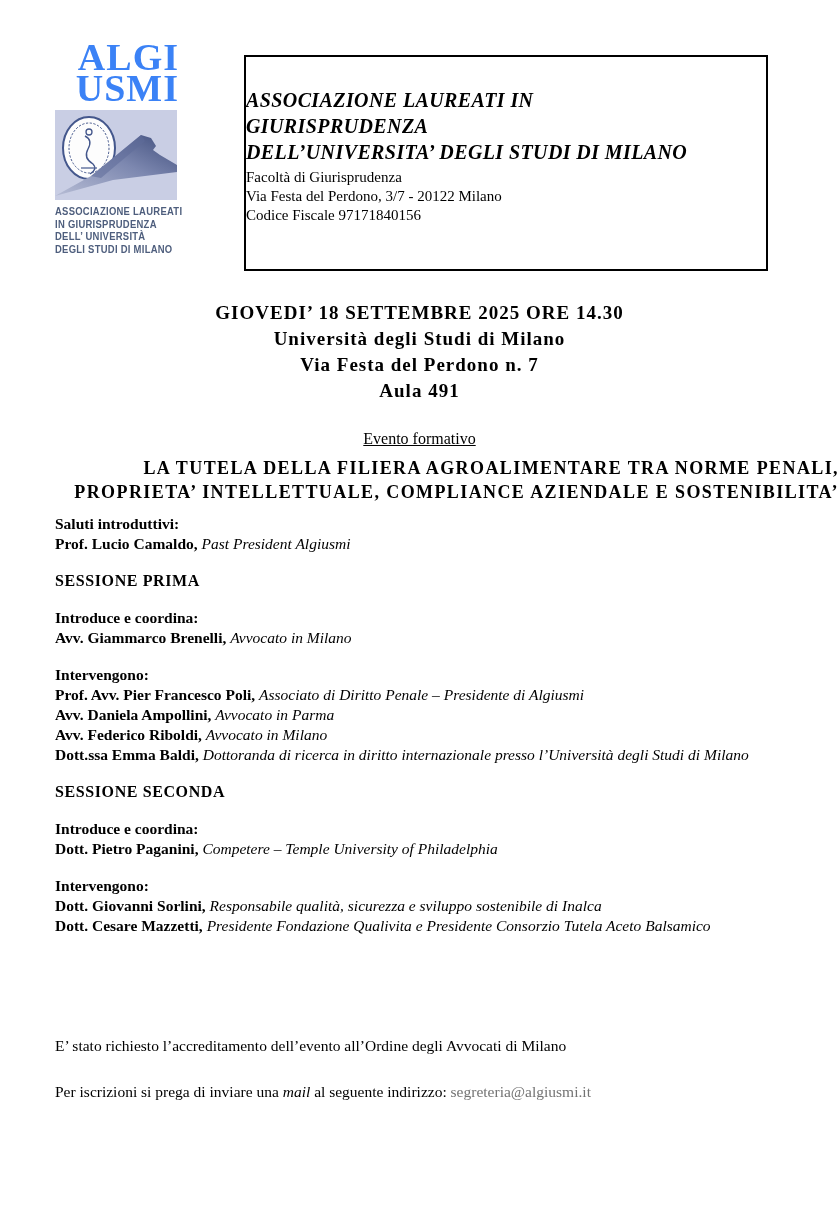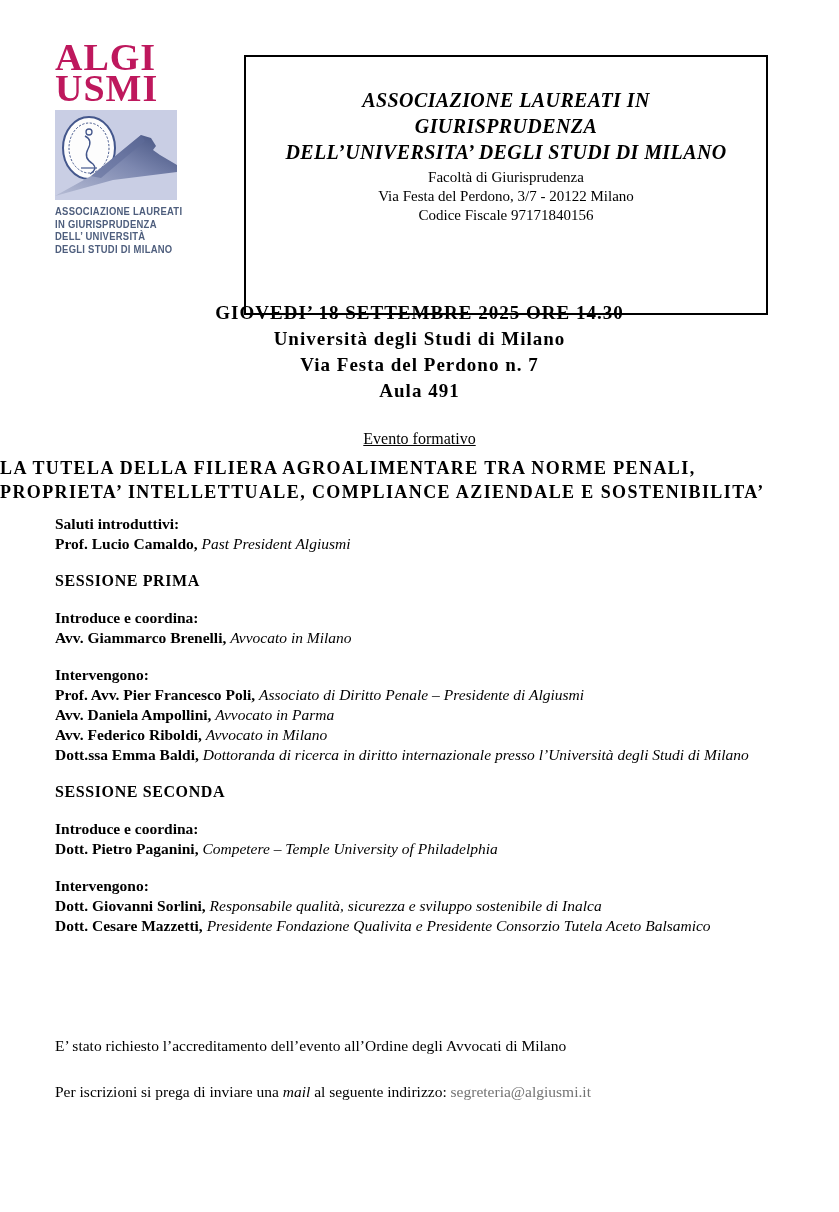--- a/index.html
+++ b/index.html
@@ -11,45 +11,46 @@
     height: 1212px;
     background: #ffffff;
     overflow: hidden;
   }
 
   
   .logo { position: absolute; left: 55px; top: 42px; width: 124px; }
   .logo-acronym {
     font-family: "Liberation Serif", serif;
     font-weight: bold;
-    color: #be185d;
+    color: #3b82f6;
     font-size: 38px;
     line-height: 31px;
     letter-spacing: 1px;
+    text-align: right;
   }
   .logo-square { margin-top: 6px; width: 122px; height: 90px; display: block; }
   .logo-caption {
     margin-top: 5px;
     font-family: "Liberation Sans", sans-serif;
     font-weight: bold;
     font-size: 10.5px;
     line-height: 12.5px;
     letter-spacing: 0.3px;
     color: #4e5e7d;
     white-space: nowrap;
     transform: scaleX(0.9);
     transform-origin: 0 0;
   }
 
   .header-box {
     position: absolute;
     left: 244px; top: 55px;
-    width: 524px; height: 260px;
+    width: 524px; height: 216px;
     border: 2px solid #000000;
-    text-align: center;
+    text-align: left;
     padding-top: 30px;
   }
   .box-title {
     font-weight: bold;
     font-style: italic;
     font-size: 20px;
     line-height: 26px;
     letter-spacing: 0.4px;
   }
   .box-sub { margin-top: 3px; font-size: 15px; line-height: 19px; }
@@ -62,21 +63,21 @@
     letter-spacing: 1px;
   }
   .evento-label {
     position: absolute; top: 429px; left: 0;
     width: 839px; text-align: center;
     font-size: 16px; line-height: 20px;
   }
   .evento-label span { text-decoration: underline; }
   .event-title {
     position: absolute; top: 456px; left: 0;
-    width: 839px; text-align: left;
+    width: 839px; text-align: right;
     font-weight: bold; font-size: 18px; line-height: 24px;
     letter-spacing: 1.4px;
   }
 
   
   .program {
     position: absolute; top: 514px; left: 55px;
     width: 745px; font-size: 15.5px; line-height: 20px;
   }
   .block { margin-bottom: 17px; }

